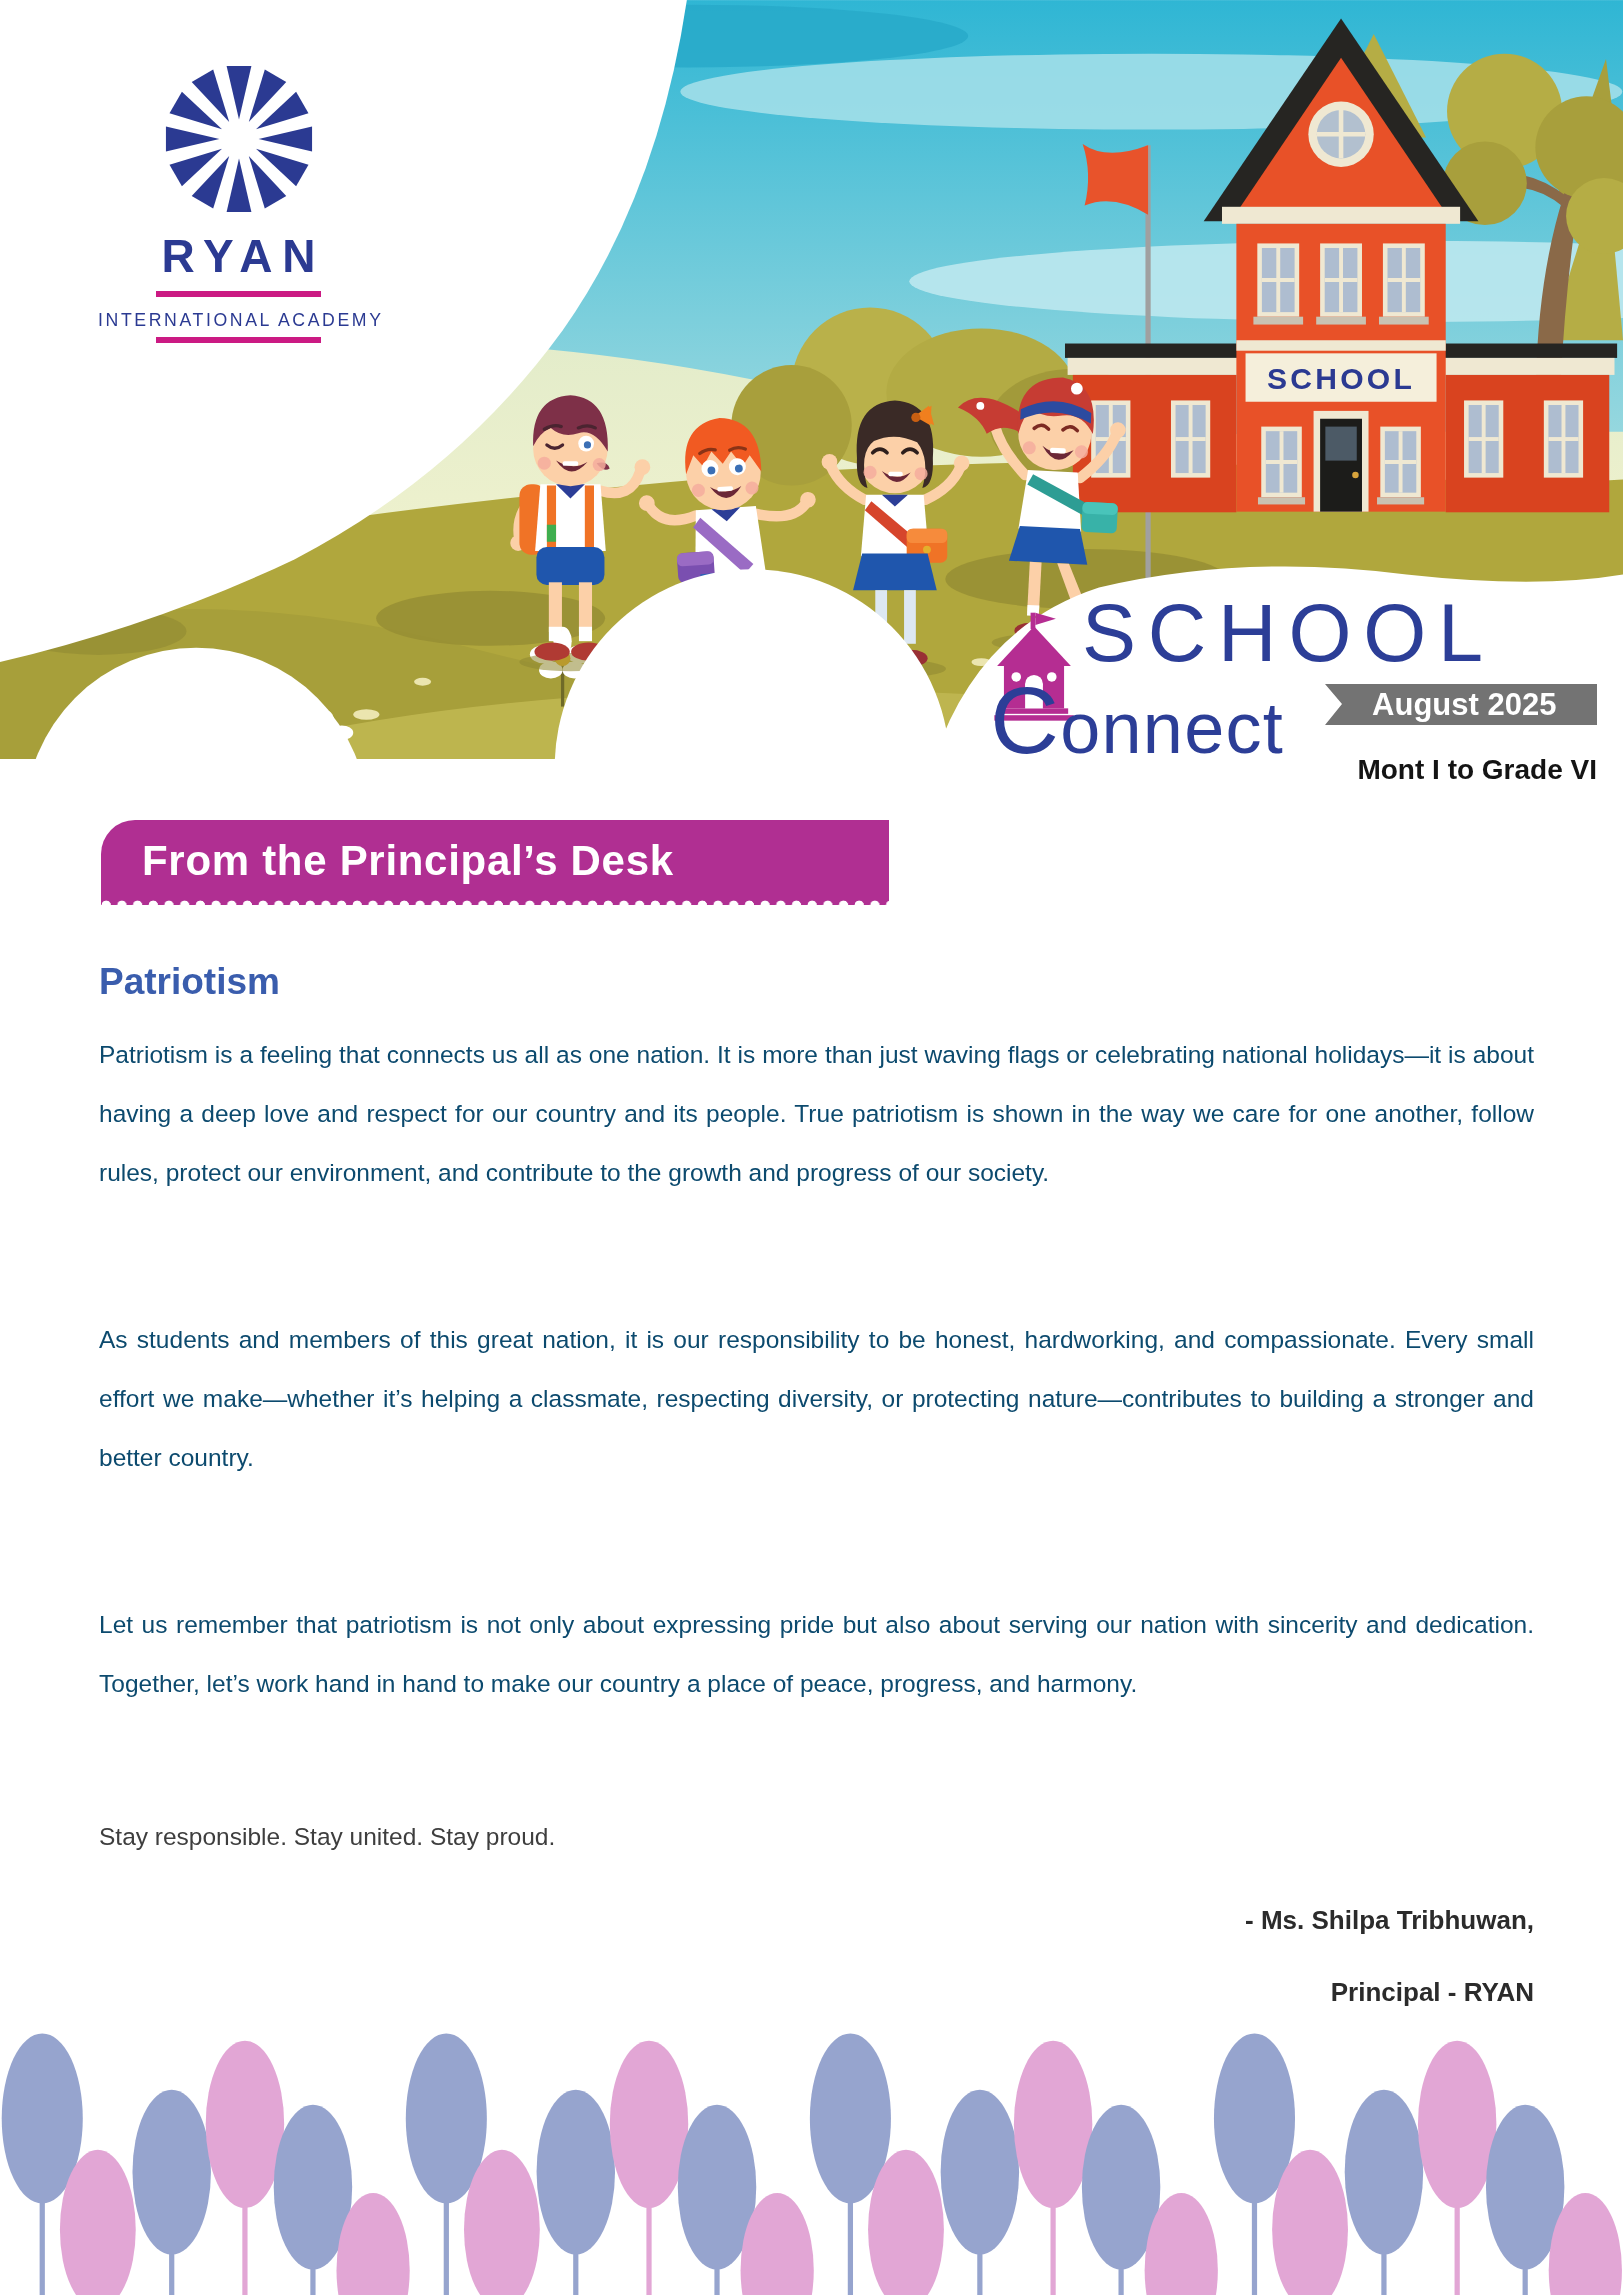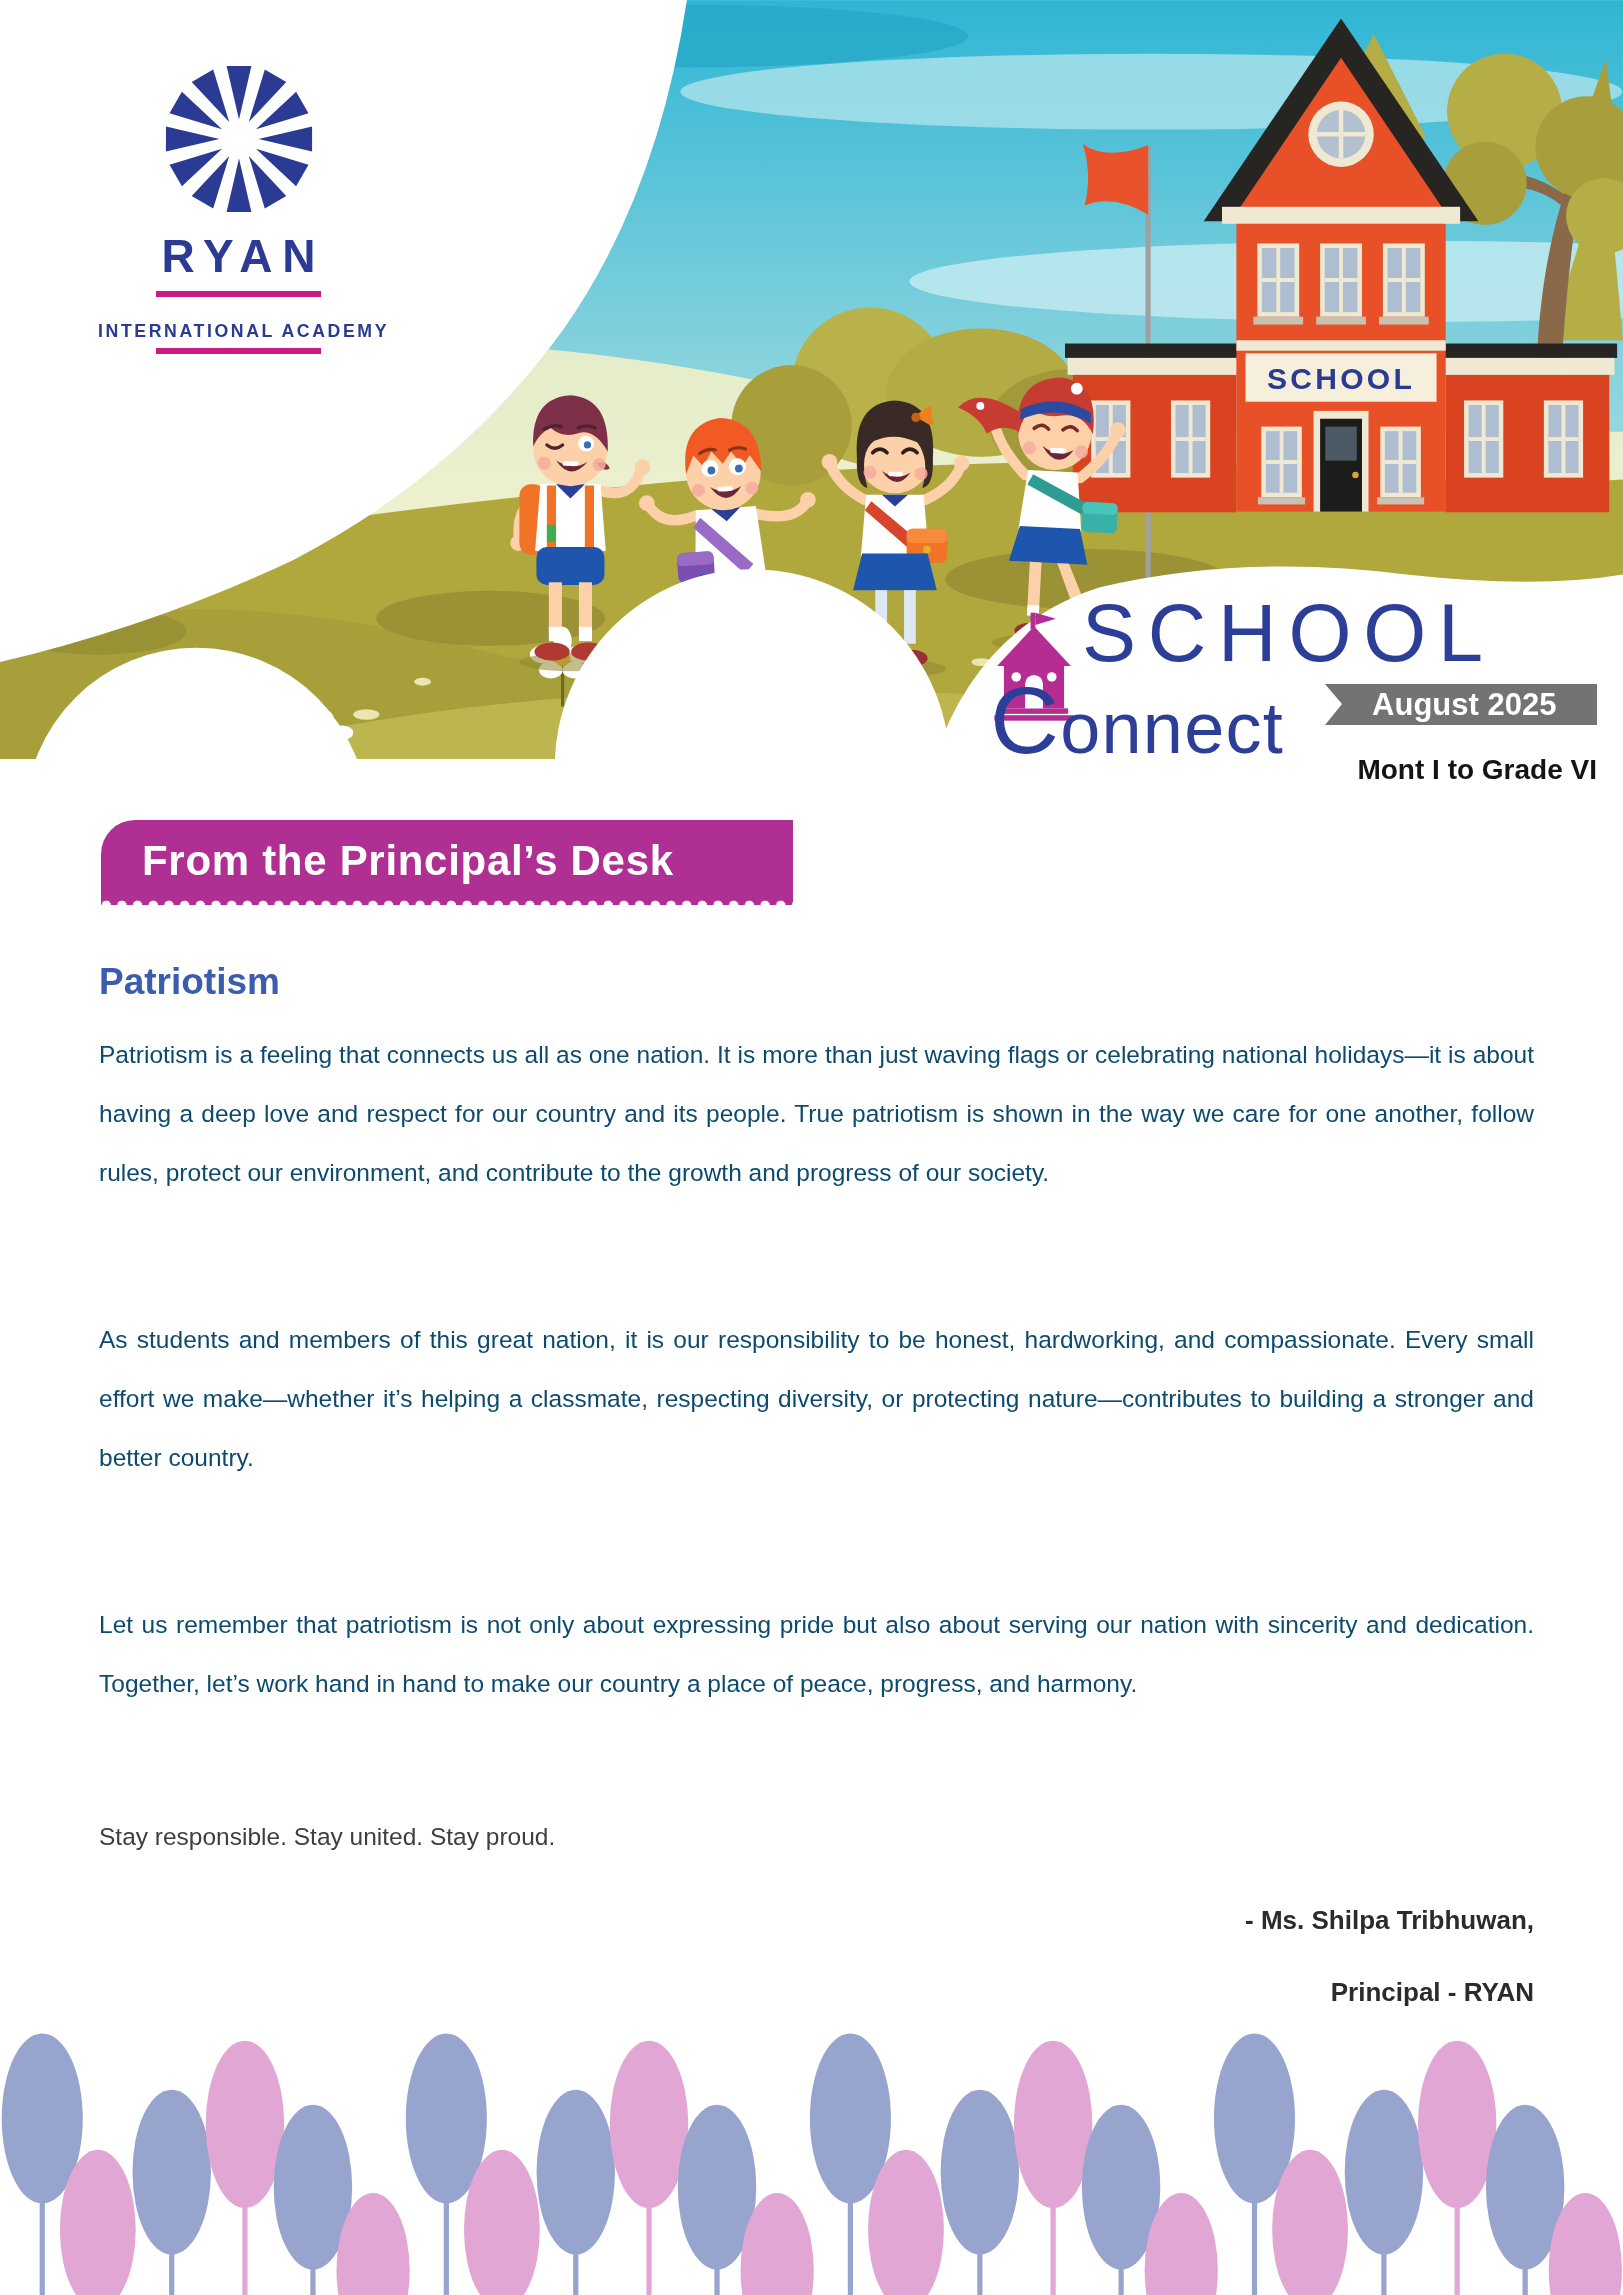--- a/index.html
+++ b/index.html
@@ -12,41 +12,41 @@
   svg { display:block; }
 
   
   #hero { position:absolute; left:0; top:0; }
 
   
   .ryan-logo { position:absolute; left:98px; top:58px; width:281px; text-align:center; }
   .ryan-logo .star { margin:0 auto; }
   .brand-name { font-size:46px; font-weight:bold; color:#2b3a92; letter-spacing:9.8px; margin-top:9.2px; padding-left:9.8px; }
   .brand-rule { width:165px; height:5.9px; background:#cb1a83; margin:7.9px auto 0; }
-  .brand-sub { font-size:17.7px; font-weight:bold; color:#2b3a92; letter-spacing:2.6px; margin-top:24px; white-space:nowrap; }
+  .brand-sub { font-size:17.7px; font-weight:normal; color:#2b3a92; letter-spacing:2.6px; margin-top:13px; white-space:nowrap; }
   .brand-rule2 { margin-top:6.5px; }
 
   
   .connect-logo { position:absolute; left:985px; top:586px; width:612px; height:196px; }
   .connect-logo .house { position:absolute; left:7.9px; top:25px; }
   .logo-school { position:absolute; left:97px; top:1.3px; font-size:81px; color:#2c3e97; letter-spacing:11.8px; font-weight:400; }
   .logo-connect { position:absolute; left:5.2px; top:80px; font-size:72px; color:#2c3e97; font-weight:400; letter-spacing:1.3px;text-align:center; }
   .logo-connect::first-letter { font-size:1.32em; }
   .issue-badge {
     position:absolute; left:340px; top:98px; width:272px; height:57px;
     background:#737373; color:#ffffff; font-weight:bold; font-size:31px;
     text-align:center; line-height:41px;
     clip-path:polygon(0 0, 272px 0, 272px 41px, 0 41px, 17px 20px);
     padding-left:6.5px;
   }
   .audience { position:absolute; left:0; top:168px; width:612px; text-align:right; font-size:28px; font-weight:bold; color:#141414; }
 
   
   .banner {
-    position:absolute; left:101px; top:820px; width:692px; height:85px;
+    position:absolute; left:101px; top:820px; width:788px; height:85px;
     background:#b02f92; border-top-left-radius:34px;
     color:#ffffff; font-size:42px; font-weight:bold;
     line-height:82px; padding-left:41px; letter-spacing:0.7px;
   }
   .banner::after {
     content:""; position:absolute; left:0; right:0; bottom:-5.2px; height:10.5px;
     background-image:radial-gradient(circle 4.6px at 5.2px 5.2px, #ffffff 4.3px, rgba(255,255,255,0) 4.9px);
     background-size:15.7px 10.5px; background-repeat:repeat-x;
   }
 

